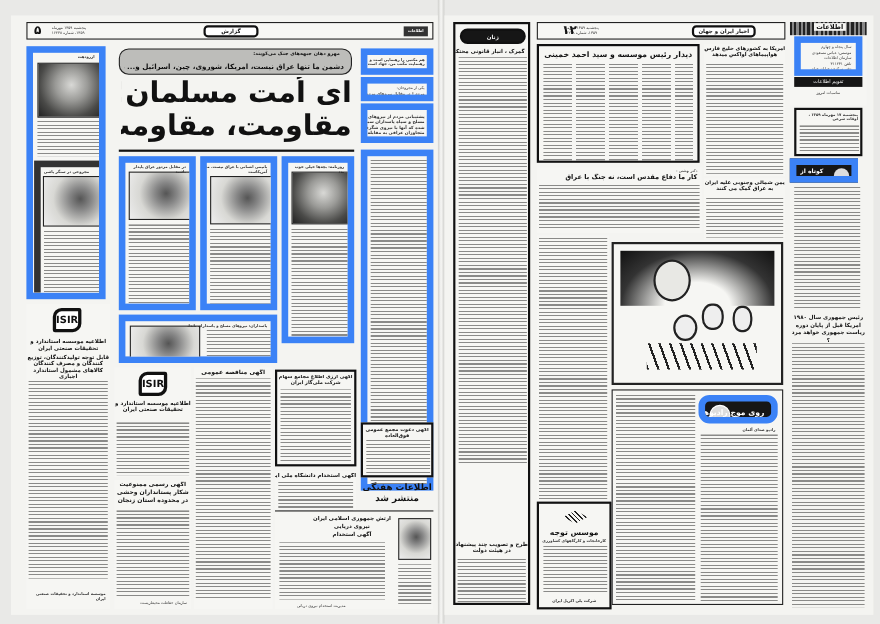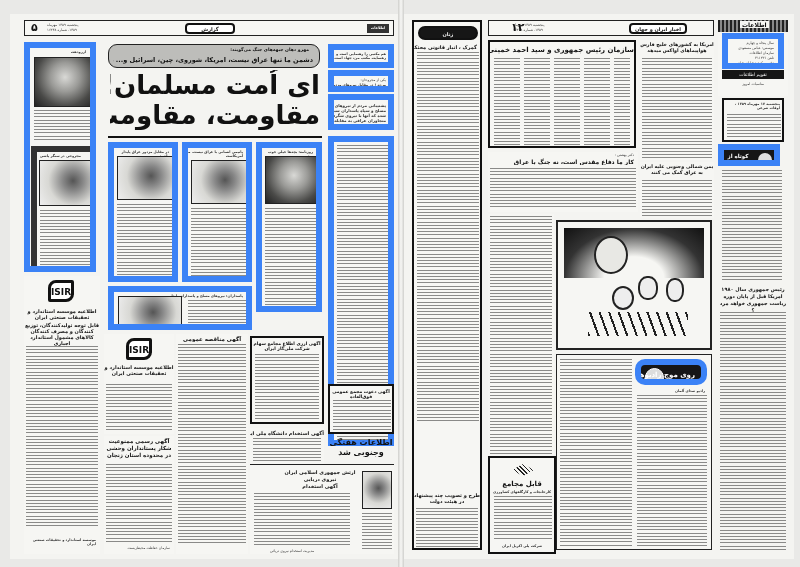--- a/index.html
+++ b/index.html
@@ -126,21 +126,21 @@
   <div class="box" style="left:240px;top:414px;width:74px;height:40px;border:none">
     <div class="hd" style="left:0;top:2px;width:74px;font-size:5px">آگهی استخدام دانشگاه ملی ایران</div>
     <div class="txt" style="left:3px;top:10px;width:68px;height:26px"></div>
   </div>
 
   <div class="box thick" style="left:318px;top:370px;width:66px;height:50px">
     <div class="hd" style="left:0;top:3px;width:62px;font-size:4.5px;white-space:normal">آگهی دعوت مجمع عمومی فوق‌العاده</div>
     <div class="txt" style="left:3px;top:14px;width:58px;height:30px"></div>
   </div>
 
-  <div class="hd" style="left:318px;top:424px;width:66px;font-size:8px;white-space:normal;line-height:10px">اطلاعات هفتگی وجنوبی شد</div>
+  <div class="hd" style="left:318px;top:424px;width:66px;font-size:8px;white-space:normal;line-height:10px">اطلاعات هفتگی منتشر شد</div>
 
   <div class="box" style="left:240px;top:450px;width:144px;height:90px;border:none;border-top:1px solid #222">
     <div class="hd" style="left:30px;top:4px;width:80px;font-size:5px">ارتش جمهوری اسلامی ایران</div>
     <div class="hd" style="left:30px;top:11px;width:80px;font-size:5px">نیروی دریایی</div>
     <div class="hd" style="left:30px;top:18px;width:80px;font-size:5px">آگهی استخدام</div>
     <div class="txt" style="left:4px;top:28px;width:96px;height:52px"></div>
     <div class="photo light" style="left:112px;top:6px;width:30px;height:38px"></div>
     <div class="txt" style="left:112px;top:48px;width:30px;height:36px"></div>
     <div class="small" style="left:20px;top:84px">مدیریت استخدام نیروی دریائی</div>
   </div>
@@ -157,21 +157,21 @@
   <div class="txt" style="left:12px;top:494px;width:62px;height:40px"></div>
 
   <div class="mast" style="left:84px;top:6px;width:226px">
     <div class="pgnum" style="left:22px;top:1px">۱۲</div>
     <div class="small" style="left:24px;top:2px;width:60px;text-align:left">پنجشنبه ۱۳۵۹ مهرماه</div>
     <div class="small" style="left:24px;top:7px;width:60px;text-align:left">۱۳۵۹، شماره ۱۶۲۴۸</div>
     <div class="pill" style="left:140px;top:2px;width:58px;height:11px">اخبار ایران و جهان</div>
   </div>
 
   <div class="box thick" style="left:84px;top:26px;width:148px;height:108px">
-    <div class="hd" style="left:0;top:4px;width:144px;font-size:7px">سازمان رئیس جمهوری و سید احمد خمینی</div>
+    <div class="hd" style="left:0;top:4px;width:144px;font-size:7px">دیدار رئیس موسسه و سید احمد خمینی</div>
     <div class="txt" style="left:4px;top:16px;width:136px;height:88px;background:repeating-linear-gradient(90deg,transparent 0 26px,#f6f6f3 26px 30px),repeating-linear-gradient(180deg,#8a8a88 0 1px,transparent 1px 3.2px)"></div>
   </div>
 
   <div class="box" style="left:236px;top:26px;width:74px;height:120px;border:none">
     <div class="hd" style="left:0;top:2px;width:74px;font-size:4.8px;white-space:normal;line-height:6px">امریکا به کشورهای خلیج فارس هواپیماهای اواکس میدهد</div>
     <div class="txt" style="left:2px;top:18px;width:70px;height:100px"></div>
   </div>
 
   <div class="box" style="left:84px;top:138px;width:150px;height:60px;border:none">
     <div class="small" style="right:4px;top:1px">دکتر بهشتی :</div>
@@ -232,17 +232,17 @@
   </div>
   <div class="txt" style="left:318px;top:156px;width:60px;height:110px"></div>
 
   <div class="hd" style="left:314px;top:272px;width:70px;font-size:5px;white-space:normal;line-height:7px">رئیس جمهوری سال ۱۹۸۰ امریکا قبل از پایان دوره ریاست جمهوری خواهد مرد ؟</div>
   <div class="txt" style="left:316px;top:298px;width:66px;height:240px"></div>
 
 </div>
 
 <div class="box thick" style="left:488px;top:456px;width:68px;height:98px">
   <div style="position:absolute;left:22px;top:6px;width:22px;height:12px;background:repeating-linear-gradient(45deg,#222 0 1px,transparent 1px 3px);transform:rotate(0deg);clip-path:polygon(50% 0,100% 50%,50% 100%,0 50%)"></div>
-  <div class="hd" style="left:0;top:22px;width:64px;font-size:7px">قابل مجامع</div>
+  <div class="hd" style="left:0;top:22px;width:64px;font-size:7px">موسس توجه</div>
   <div class="small" style="left:2px;top:32px;width:60px;text-align:center;font-weight:bold">کارخانجات و کارگاههای کشاورزی</div>
   <div class="txt" style="left:4px;top:38px;width:58px;height:44px"></div>
   <div class="small" style="left:2px;top:86px;width:60px;text-align:center;font-weight:bold">شرکت پلی اکریل ایران</div>
 </div>
 
 </body></html>

